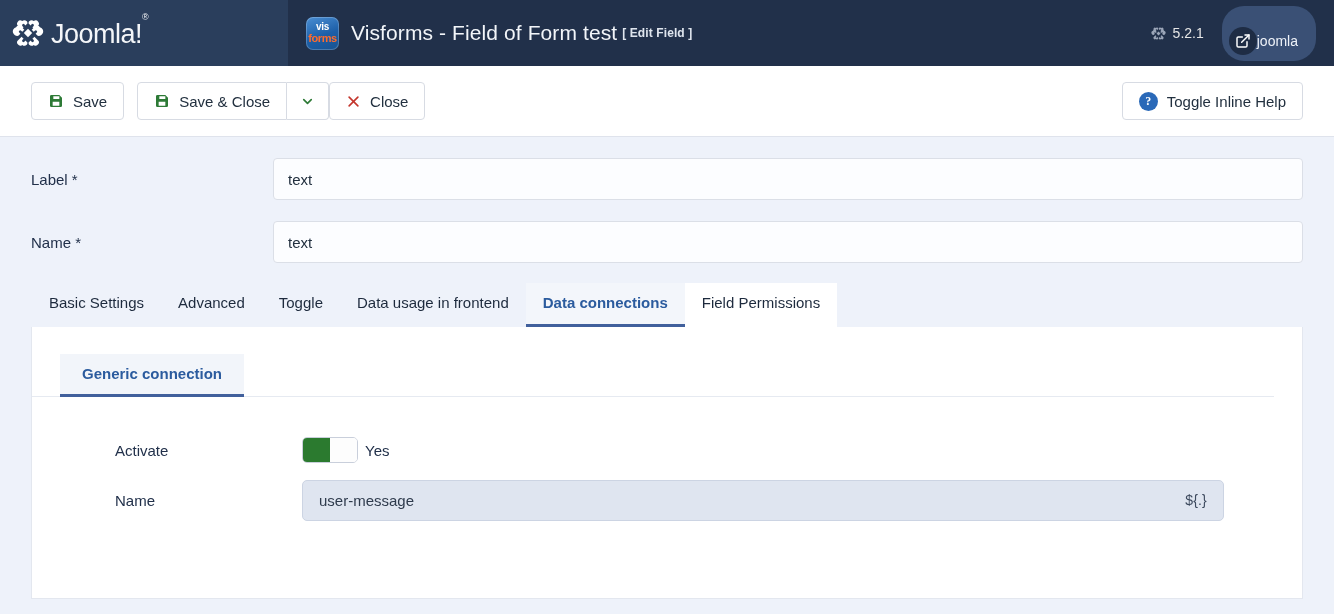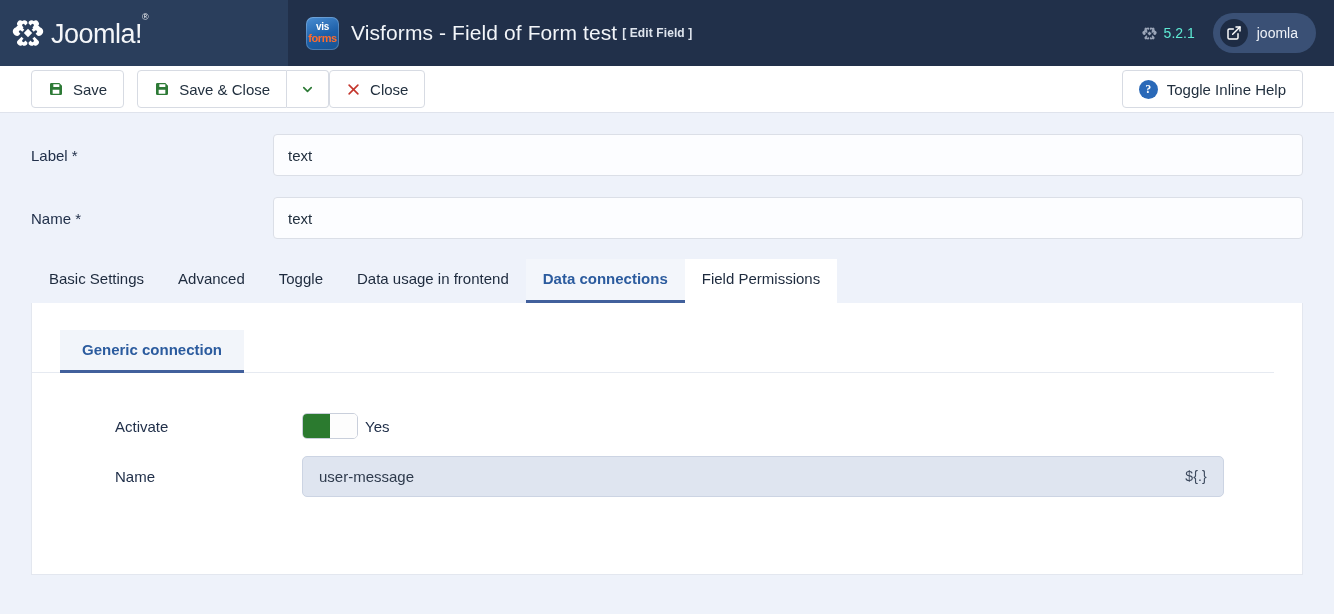--- a/index.html
+++ b/index.html
@@ -77,41 +77,41 @@
   }
 
   .header-right {
     margin-left: auto;
     display: flex;
     align-items: center;
     gap: 18px;
   }
   .version {
     display: flex; align-items: center; gap: 7px;
-    font-size: 14px; color: #5eead4;
+    font-size: 14px; color: #e5e5e5;
   }
   .version svg { display: block; opacity: .75; }
   .user-pill {
-    display: flex; align-items: center; gap: 9px;
+    display: flex; align-items: center; 
     background: #3a5075;
     border-radius: 22px;
-    padding: 6px 18px 6px 7px;
+    padding: 21px 18px 6px 7px;
     cursor: pointer;
   }
   .user-pill .avatar {
     width: 28px; height: 28px;
     border-radius: 50%;
     background: #1e2c44;
     display: flex; align-items: center; justify-content: center;
   }
   .user-pill .uname { font-size: 14px; color: #eef2f8; }
 
   
   .toolbar {
-    height: 47px;
+    height: 71px;
     background: #fff;
     border-bottom: 1px solid #dfe3ec;
     display: flex;
     align-items: center;
     padding: 0 31px;
   }
   .btn {
     height: 38px;
     display: inline-flex;
     align-items: center;

